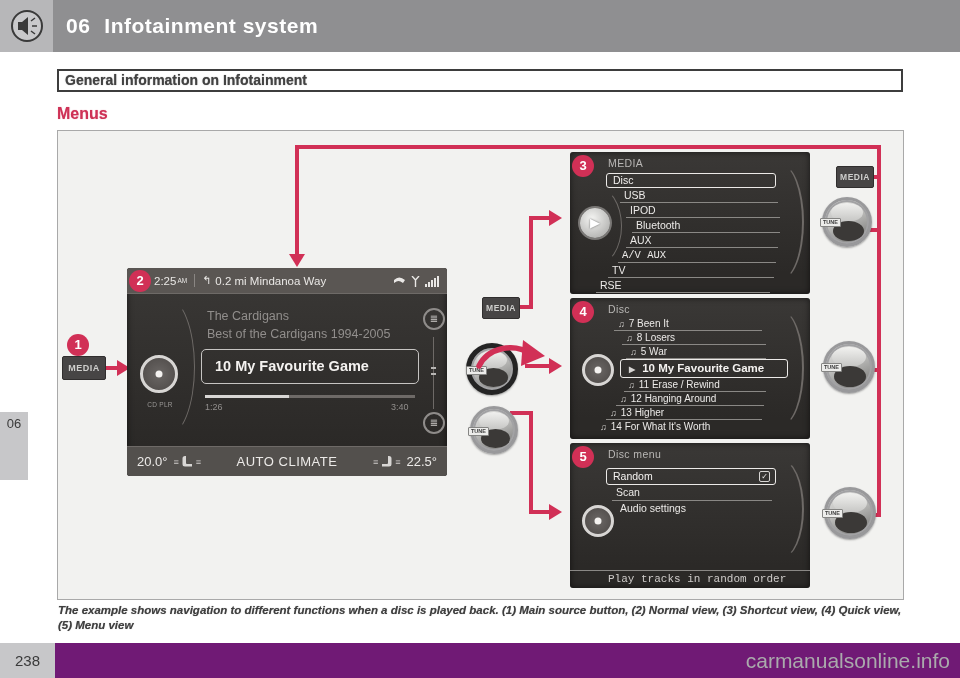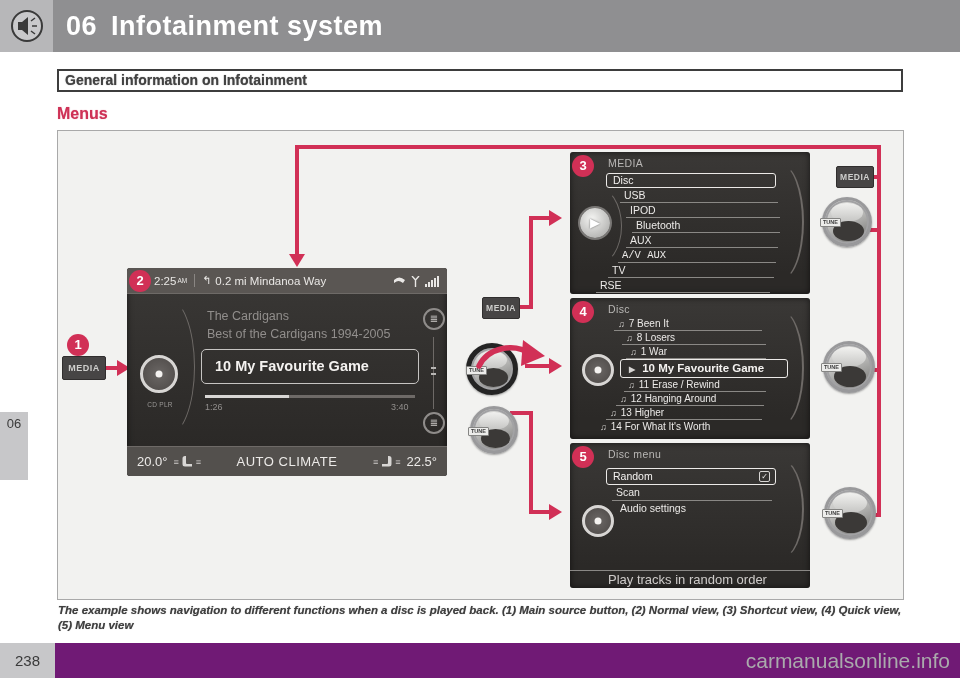--- a/index.html
+++ b/index.html
@@ -2,21 +2,21 @@
 <html><head>
 <meta charset="utf-8">
 <style>
   * { box-sizing: border-box; margin:0; padding:0; }
   body { background:#ffffff; font-family:"Liberation Sans", sans-serif; }
   .page { position:relative; width:960px; height:678px; background:#ffffff; overflow:hidden; }
 
   
   .header { position:absolute; left:0; top:0; width:960px; height:52px; background:#8f8f91; }
   .speaker-box { position:absolute; left:0; top:0; width:53px; height:52px; background:#b7b7b9; display:flex; align-items:center; justify-content:center; }
-  .header-title { position:absolute; left:66px; top:0; height:52px; line-height:52px; color:#ffffff; font-size:27px; font-weight:bold; letter-spacing:0.5px; }
+  .header-title { position:absolute; left:66px; top:0; height:52px; line-height:52px; color:#ffffff; font-size:21px; font-weight:bold; letter-spacing:0.5px; }
   .header-title .num { margin-right:14px; }
 
   
   .section-box { position:absolute; left:57px; top:69px; width:846px; height:23px; border:2px solid #3d3d3d; background:#fff; }
   .section-box span { display:block; margin-left:6px; line-height:19px; font-size:14px; font-weight:bold; color:#424242; text-shadow:0 0 1px rgba(66,66,66,0.7); }
   .menus-heading { position:absolute; left:57px; top:105px; font-size:16px; font-weight:bold; color:#ce3156; text-shadow:0 0 1px rgba(206,49,86,0.6); }
 
   
   .diagram { position:absolute; left:57px; top:130px; width:847px; height:470px; background:#f2f2f0; border:1px solid #a9a9a9; }
 
@@ -243,21 +243,21 @@
     </div>
     <div class="callout" style="left:514px; top:24px;">3</div>
 
     <div class="screen" style="left:512px; top:167px; width:240px; height:141px;">
       <div class="scr-title">Disc</div>
       <div class="cdicon" style="left:12px; top:56px; width:32px; height:32px;"></div>
       <div class="arc-right"></div>
       <div style="position:absolute; left:0; top:19px; width:240px;">
         <div class="row" style="margin-left:44px; width:148px; font-size:10px; height:14px;"><span class="note">♫</span><span>7 Been It</span></div>
         <div class="row" style="margin-left:52px; width:144px; font-size:10px; height:14px;"><span class="note">♫</span><span>8 Losers</span></div>
-        <div class="row" style="margin-left:56px; width:140px; font-size:10px; height:14px;"><span class="note">♫</span><span>1 War</span></div>
+        <div class="row" style="margin-left:56px; width:140px; font-size:10px; height:14px;"><span class="note">♫</span><span>5 War</span></div>
         <div class="rowbox" style="margin-left:50px; width:168px; height:19px; line-height:17px; padding-left:8px; font-size:11.5px; font-weight:bold;"><span class="note" style="font-size:8px; margin-right:7px;">▶</span><span>10 My Favourite Game</span></div>
         <div class="row" style="margin-left:54px; width:142px; font-size:10px; height:14px;"><span class="note">♫</span><span>11 Erase / Rewind</span></div>
         <div class="row" style="margin-left:46px; width:148px; font-size:10px; height:14px;"><span class="note">♫</span><span>12 Hanging Around</span></div>
         <div class="row" style="margin-left:36px; width:156px; font-size:10px; height:14px;"><span class="note">♫</span><span>13 Higher</span></div>
         <div class="row" style="margin-left:26px; width:164px; font-size:10px; height:14px; border-bottom:none;"><span class="note">♫</span><span>14 For What It's Worth</span></div>
       </div>
     </div>
     <div class="callout" style="left:514px; top:170px;">4</div>
 
     <div class="screen" style="left:512px; top:312px; width:240px; height:145px;">
@@ -266,21 +266,21 @@
       <div class="arc-right" style="top:16px; height:100px;"></div>
       <div style="position:absolute; left:0; top:25px; width:240px;">
         <div class="rowbox" style="margin-left:36px; width:170px; height:17px; line-height:15px; padding-left:6px; font-size:10.5px; display:flex; align-items:center;">
             <span>Random</span>
             <span class="chk">✓</span>
           </div>
         <div class="row" style="margin-left:42px; width:160px; height:16px; line-height:15px;"><span>Scan</span></div>
         <div class="row" style="margin-left:46px; width:154px; height:16px; line-height:15px; border-bottom:none;"><span>Audio settings</span></div>
       </div>
       <div style="position:absolute; left:0; bottom:0; width:240px; height:18px; border-top:1px solid #8a8885;">
-        <span style="display:block; margin-left:38px; font-size:13px; color:#cfccca; line-height:17px;">Play tracks in random order</span>
+        <span style="display:block; margin-left:38px; font-size:11px; color:#cfccca; line-height:17px;font-family:Liberation Mono, monospace;">Play tracks in random order</span>
       </div>
     </div>
     <div class="callout" style="left:514px; top:315px;">5</div>
 
   </div>
 
   <div class="caption">The example shows navigation to different functions when a disc is played back. (1) Main source button, (2) Normal view, (3) Shortcut view, (4) Quick view, (5) Menu view</div>
 
   <div class="side-tab">06</div>
 

